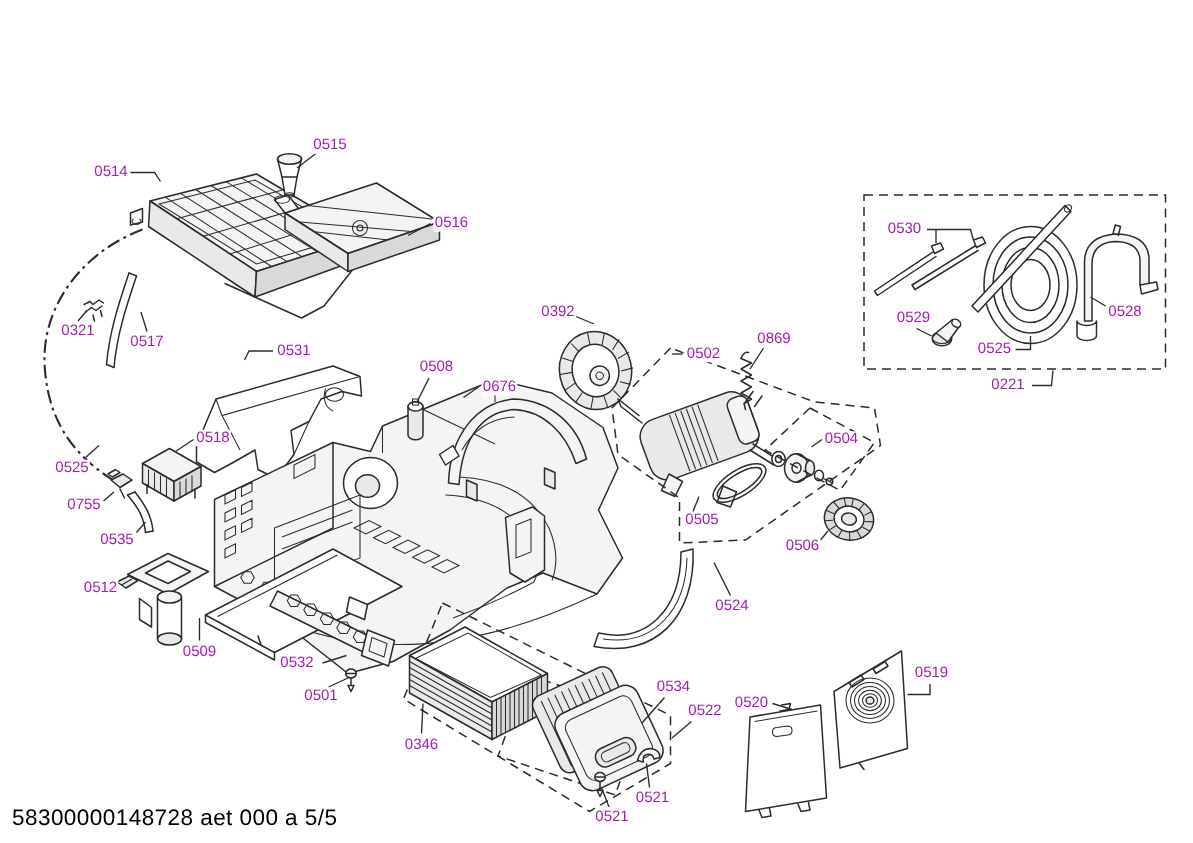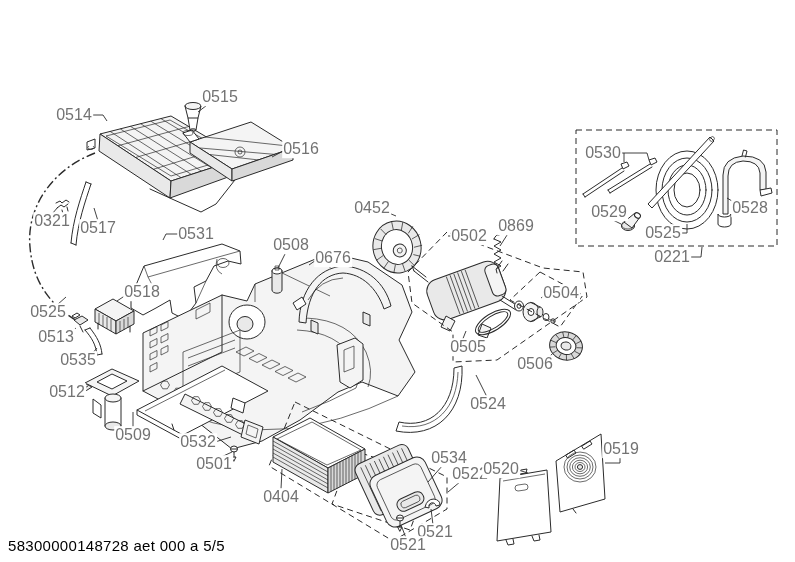--- a/index.html
+++ b/index.html
@@ -3,21 +3,21 @@
 <meta charset="utf-8">
 <style>
   html,body{margin:0;padding:0;background:#fff;}
   .stage{
     position:relative;width:795px;height:562px;background:#fff;
     font-family:"Liberation Sans", sans-serif;overflow:hidden;
   }
   .stage svg{position:absolute;left:0;top:0;}
   .callout{
     position:absolute;transform:translate(-50%,-50%);
-    font-size:16px;color:#737373;white-space:nowrap;
+    font-size:10px;color:#a21caf;white-space:nowrap;
     background:#fff;padding:0 1px;line-height:1.1;
   }
   .footer-text{
     position:absolute;left:8px;top:537px;font-size:15px;color:#000;
     letter-spacing:0.3px;
   }
   
   .ln{stroke:#2b2b2b;stroke-width:1;fill:none;stroke-linejoin:round;stroke-linecap:round;}
   .thin{stroke:#2b2b2b;stroke-width:.7;fill:none;}
   .f0{stroke:#2b2b2b;stroke-width:1;fill:#ffffff;stroke-linejoin:round;}
@@ -345,41 +345,41 @@
 </svg>
 
   <span class="callout" style="left:74px;top:115px">0514</span>
   <span class="callout" style="left:220px;top:97px">0515</span>
   <span class="callout" style="left:301px;top:149px">0516</span>
   <span class="callout" style="left:52px;top:221px">0321</span>
   <span class="callout" style="left:98px;top:228px">0517</span>
   <span class="callout" style="left:196px;top:234px">0531</span>
   <span class="callout" style="left:291px;top:245px">0508</span>
   <span class="callout" style="left:333px;top:258px">0676</span>
-  <span class="callout" style="left:372px;top:208px">0452</span>
+  <span class="callout" style="left:372px;top:208px">0392</span>
   <span class="callout" style="left:469px;top:236px">0502</span>
   <span class="callout" style="left:516px;top:226px">0869</span>
   <span class="callout" style="left:603px;top:153px">0530</span>
   <span class="callout" style="left:609px;top:212px">0529</span>
   <span class="callout" style="left:750px;top:208px">0528</span>
   <span class="callout" style="left:663px;top:233px">0525</span>
   <span class="callout" style="left:672px;top:257px">0221</span>
   <span class="callout" style="left:142px;top:292px">0518</span>
   <span class="callout" style="left:48px;top:312px">0525</span>
-  <span class="callout" style="left:56px;top:337px">0513</span>
+  <span class="callout" style="left:56px;top:337px">0755</span>
   <span class="callout" style="left:78px;top:360px">0535</span>
   <span class="callout" style="left:67px;top:392px">0512</span>
   <span class="callout" style="left:133px;top:435px">0509</span>
   <span class="callout" style="left:198px;top:442px">0532</span>
   <span class="callout" style="left:214px;top:464px">0501</span>
   <span class="callout" style="left:561px;top:293px">0504</span>
   <span class="callout" style="left:468px;top:347px">0505</span>
   <span class="callout" style="left:535px;top:364px">0506</span>
   <span class="callout" style="left:488px;top:404px">0524</span>
-  <span class="callout" style="left:281px;top:497px">0404</span>
+  <span class="callout" style="left:281px;top:497px">0346</span>
   <span class="callout" style="left:449px;top:458px">0534</span>
   <span class="callout" style="left:470px;top:474px">0522</span>
   <span class="callout" style="left:501px;top:469px">0520</span>
   <span class="callout" style="left:621px;top:449px">0519</span>
   <span class="callout" style="left:435px;top:532px">0521</span>
   <span class="callout" style="left:408px;top:545px">0521</span>
 
   <div class="footer-text">58300000148728 aet 000 a 5/5</div>
 </div>
 

